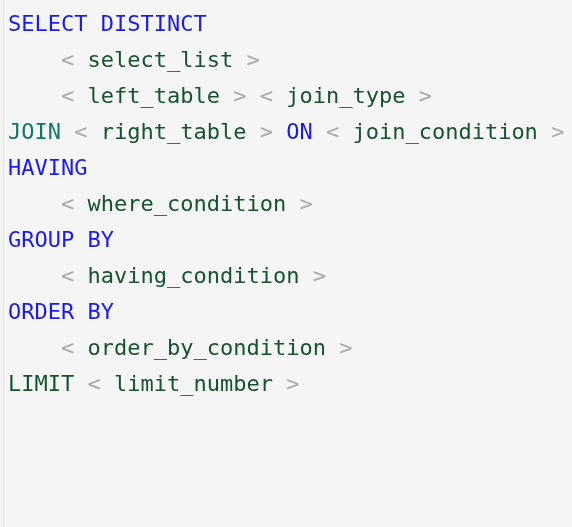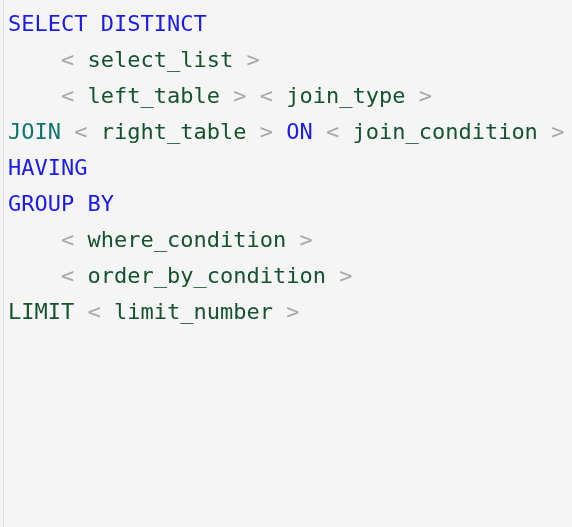--- a/index.html
+++ b/index.html
@@ -59,18 +59,20 @@
 <body>
 
 <div id="code-block">
   <div id="gutter-rule"></div>
   <div id="code-lines">
       <div class="code-line"><span class="tok tok-keyword">SELECT</span><span class="tok tok-plain"> </span><span class="tok tok-keyword">DISTINCT</span></div>
       <div class="code-line"><span class="tok tok-indent">    </span><span class="tok tok-bracket">&lt;</span><span class="tok tok-plain"> </span><span class="tok tok-plain">select_list</span><span class="tok tok-plain"> </span><span class="tok tok-bracket">&gt;</span></div>
       <div class="code-line"><span class="tok tok-indent">    </span><span class="tok tok-bracket">&lt;</span><span class="tok tok-plain"> </span><span class="tok tok-plain">left_table</span><span class="tok tok-plain"> </span><span class="tok tok-bracket">&gt;</span><span class="tok tok-plain"> </span><span class="tok tok-bracket">&lt;</span><span class="tok tok-plain"> </span><span class="tok tok-plain">join_type</span><span class="tok tok-plain"> </span><span class="tok tok-bracket">&gt;</span></div>
       <div class="code-line"><span class="tok tok-keyword-muted">JOIN</span><span class="tok tok-plain"> </span><span class="tok tok-bracket">&lt;</span><span class="tok tok-plain"> </span><span class="tok tok-plain">right_table</span><span class="tok tok-plain"> </span><span class="tok tok-bracket">&gt;</span><span class="tok tok-plain"> </span><span class="tok tok-keyword">ON</span><span class="tok tok-plain"> </span><span class="tok tok-bracket">&lt;</span><span class="tok tok-plain"> </span><span class="tok tok-plain">join_condition</span><span class="tok tok-plain"> </span><span class="tok tok-bracket">&gt;</span></div>
       <div class="code-line"><span class="tok tok-keyword">HAVING</span></div>
+      <div class="code-line"><span class="tok tok-indent">    </span><span class="tok tok-bracket">&lt;</span><span class="tok tok-plain"> </span><span class="tok tok-plain">where_condition</span><span class="tok tok-plain"> </span><span class="tok tok-bracket">&gt;</span></div>
       <div class="code-line"><span class="tok tok-keyword">GROUP</span><span class="tok tok-plain"> </span><span class="tok tok-keyword">BY</span></div>
-      <div class="code-line"><span class="tok tok-indent">    </span><span class="tok tok-bracket">&lt;</span><span class="tok tok-plain"> </span><span class="tok tok-plain">where_condition</span><span class="tok tok-plain"> </span><span class="tok tok-bracket">&gt;</span></div>
+      <div class="code-line"><span class="tok tok-indent">    </span><span class="tok tok-bracket">&lt;</span><span class="tok tok-plain"> </span><span class="tok tok-plain">having_condition</span><span class="tok tok-plain"> </span><span class="tok tok-bracket">&gt;</span></div>
+      <div class="code-line"><span class="tok tok-keyword">ORDER</span><span class="tok tok-plain"> </span><span class="tok tok-keyword">BY</span></div>
       <div class="code-line"><span class="tok tok-indent">    </span><span class="tok tok-bracket">&lt;</span><span class="tok tok-plain"> </span><span class="tok tok-plain">order_by_condition</span><span class="tok tok-plain"> </span><span class="tok tok-bracket">&gt;</span></div>
       <div class="code-line"><span class="tok tok-plain">LIMIT</span><span class="tok tok-plain"> </span><span class="tok tok-bracket">&lt;</span><span class="tok tok-plain"> </span><span class="tok tok-plain">limit_number</span><span class="tok tok-plain"> </span><span class="tok tok-bracket">&gt;</span></div>
     </div>
 </div>
 
 </body></html>

